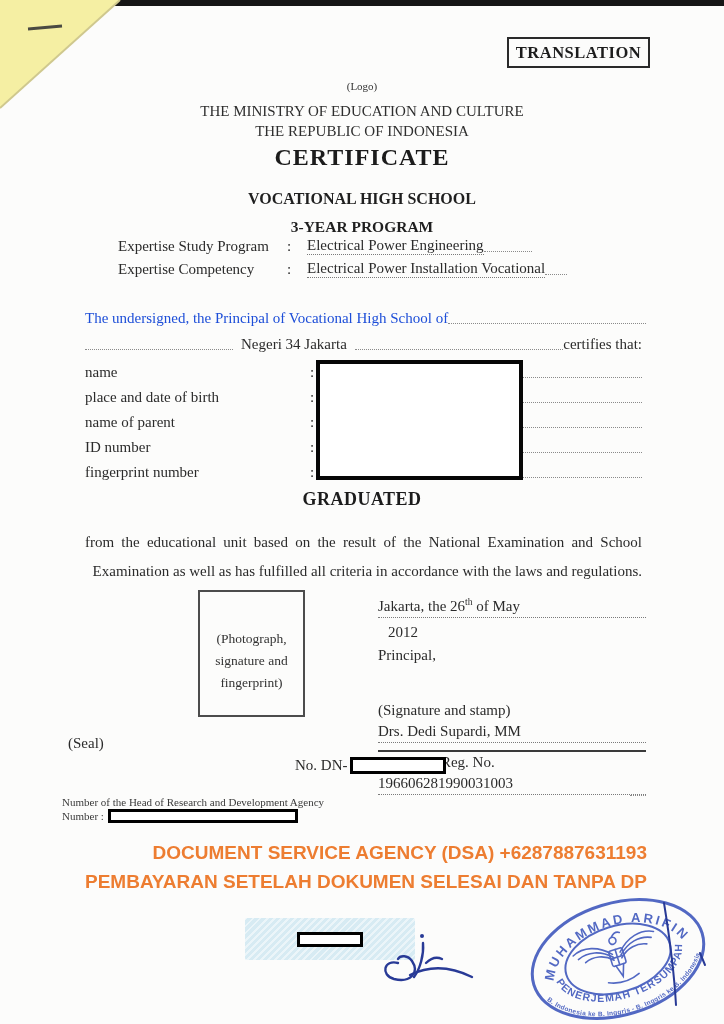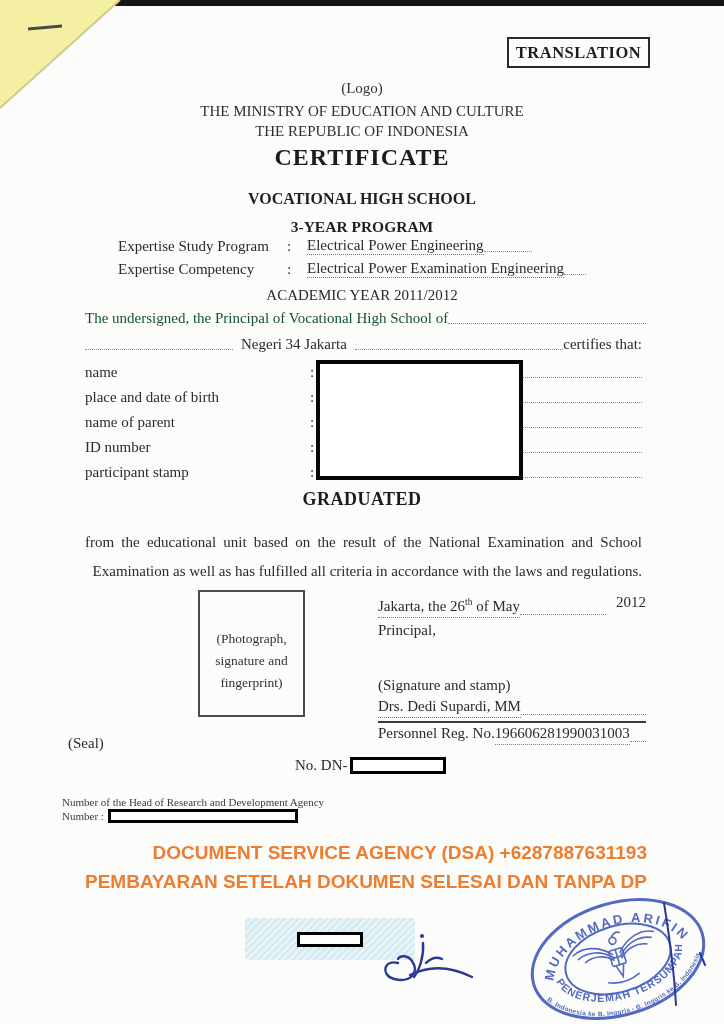--- a/index.html
+++ b/index.html
@@ -12,37 +12,37 @@
   .abs { position:absolute; }
   .centered { left:0; width:724px; text-align:center; }
   .top-strip { left:0; top:0; width:724px; height:6px; background:#161616; }
 
   .translation-box {
     left:507px; top:37px; width:143px; height:31px;
     border:2px solid #2a2a2a; display:flex; align-items:center; justify-content:center;
     font-weight:bold; font-size:16.5px; letter-spacing:0.5px; color:#1d1d1d;
   }
 
-  .logo-line { top:80px; font-size:15px; color:#333; }
+  .logo-line { top:80px; font-size:11px; color:#333; }
   .ministry1 { top:103px; font-size:15px; color:#2e2e2e; }
   .ministry2 { top:123px; font-size:15px; color:#2e2e2e; }
   .cert-title { top:144px; font-size:24px; font-weight:bold; letter-spacing:1px; color:#1c1c1c; }
   .school-type { top:190px; font-size:16px; font-weight:bold; color:#1f1f1f; }
   .program { top:218px; font-size:15.5px; font-weight:bold; color:#1f1f1f; }
   .academic-year { top:287px; font-size:15px; color:#2a2a2a; }
 
   .exp-row { left:118px; width:470px; display:flex; white-space:nowrap; font-size:15px; align-items:flex-end; color:#2b2b2b; }
   .exp-row .lbl { width:169px; }
   .exp-row .sep { width:20px; }
   .dotted-u { border-bottom:1.5px dotted #7a7a7a; }
   .dots { border-bottom:1.5px dotted #8a8a8a; align-self:flex-end; margin-bottom:3px; }
   .exp1 { top:237px; } .exp2 { top:260px; }
   .exp-fill1 { width:48px; } .exp-fill2 { width:22px; }
 
-  .stmt1 { left:85px; right:78px; top:310px; display:flex; font-size:15px; white-space:nowrap; color:#14532d; }
+  .stmt1 { left:85px; right:78px; top:310px; display:flex; font-size:15px; white-space:nowrap; color:#1d4ed8; }
   .stmt1 .dots { flex:1; }
   .stmt2 { left:85px; right:82px; top:336px; display:flex; font-size:15px; white-space:nowrap; color:#2b2b2b; }
   .stmt2 .lead { width:148px; }
   .stmt2 .name { padding:0 8px; }
   .stmt2 .mid { flex:1; }
 
   .field-row { left:85px; right:82px; display:flex; font-size:15px; white-space:nowrap; color:#2b2b2b; }
   .field-row .lbl { width:225px; }
   .field-row .sep { width:14px; }
   .field-row .dots { flex:1; }
@@ -56,21 +56,21 @@
   .body-par { left:85px; width:557px; top:528px; font-size:15px; line-height:28.5px; color:#2b2b2b; }
   .body-par .l1 { text-align:justify; text-align-last:justify; }
   .body-par .l2 { text-align:right; }
 
   .photo-box {
     left:198px; top:590px; width:107px; height:127px; border:2px solid #4c4c4c;
     font-size:13.5px; line-height:22px; text-align:center; padding-top:36px; color:#333;
   }
 
   .sig-col { left:378px; top:592px; width:268px; font-size:15px; line-height:21px; color:#2b2b2b; }
-  .row { display:flex; white-space:nowrap; }
+  .row { display:flex; white-space:nowrap;flex-direction:column; }
   .row .dots { flex:1; }
   .year { margin-left:10px; }
   .principal { margin-top:2px; }
   .sig-note { margin-top:34px; }
   .rule { border-top:2px solid #3a3a3a; margin-top:3px; }
   .pr-fill { width:16px; }
   sup { font-size:9.5px; vertical-align:super; }
 
   .seal { left:68px; top:735px; font-size:15px; color:#2b2b2b; }
 
@@ -121,25 +121,24 @@
 
   <div class="abs exp-row exp1">
     <span class="lbl">Expertise Study Program</span>
     <span class="sep">:</span>
     <span class="dotted-u">Electrical Power Engineering</span>
     <span class="dots exp-fill1"></span>
   </div>
   <div class="abs exp-row exp2">
     <span class="lbl">Expertise Competency</span>
     <span class="sep">:</span>
-    <span class="dotted-u">Electrical Power Examination Engineering</span>
+    <span class="dotted-u">Electrical Power Installation Vocational</span>
     <span class="dots exp-fill2"></span>
   </div>
 
-  <div class="abs centered academic-year">ACADEMIC YEAR 2011/2012</div>
 
   <div class="abs stmt1">
     <span>The undersigned, the Principal of Vocational High School of</span>
     <span class="dots"></span>
   </div>
   <div class="abs stmt2">
     <span class="dots lead"></span>
     <span class="name">Negeri 34 Jakarta</span>
     <span class="dots mid"></span>
     <span>certifies that:</span>
@@ -159,21 +158,21 @@
     <span class="lbl">name of parent</span>
     <span class="sep">:</span>
     <span class="dots"></span>
   </div>
   <div class="abs field-row f3">
     <span class="lbl">ID number</span>
     <span class="sep">:</span>
     <span class="dots"></span>
   </div>
   <div class="abs field-row f4">
-    <span class="lbl">participant stamp</span>
+    <span class="lbl">fingerprint number</span>
     <span class="sep">:</span>
     <span class="dots"></span>
   </div>
 
   <div class="abs redact redact-fields"></div>
 
   <div class="abs centered graduated">GRADUATED</div>
 
   <div class="abs body-par">
     <div class="l1">from the educational unit based on the result of the National Examination and School</div>

